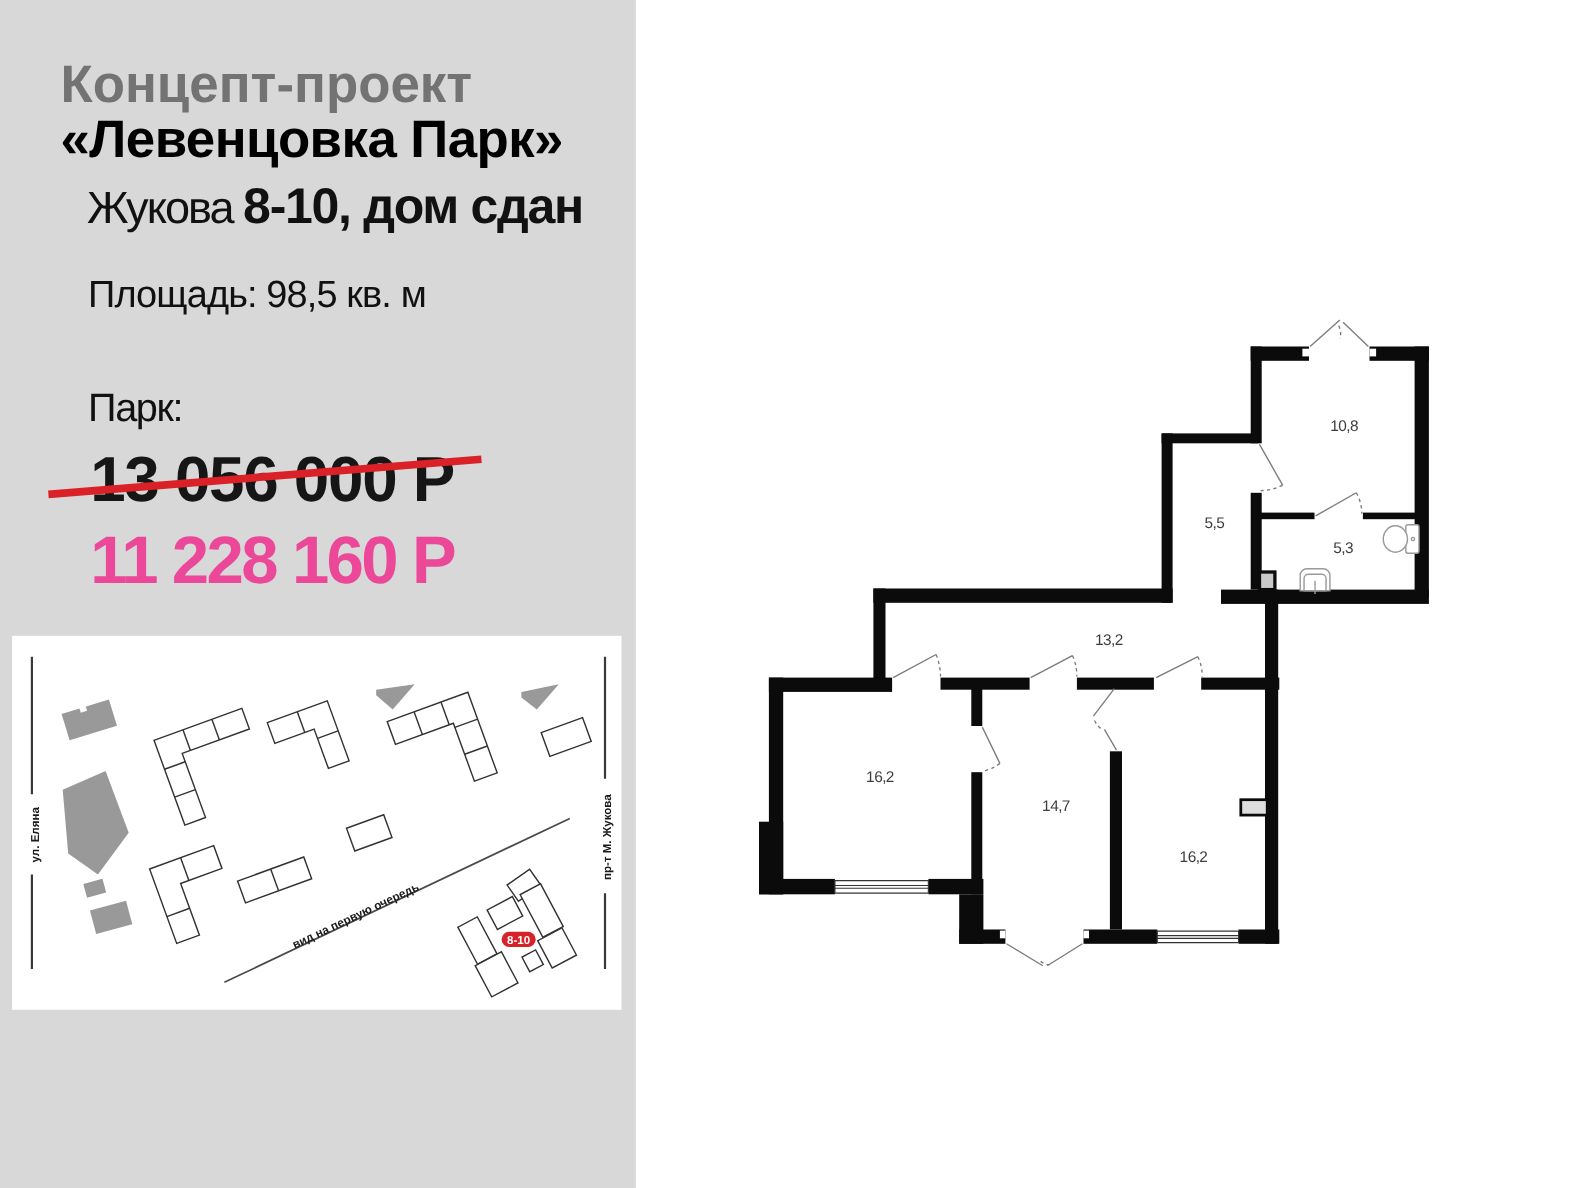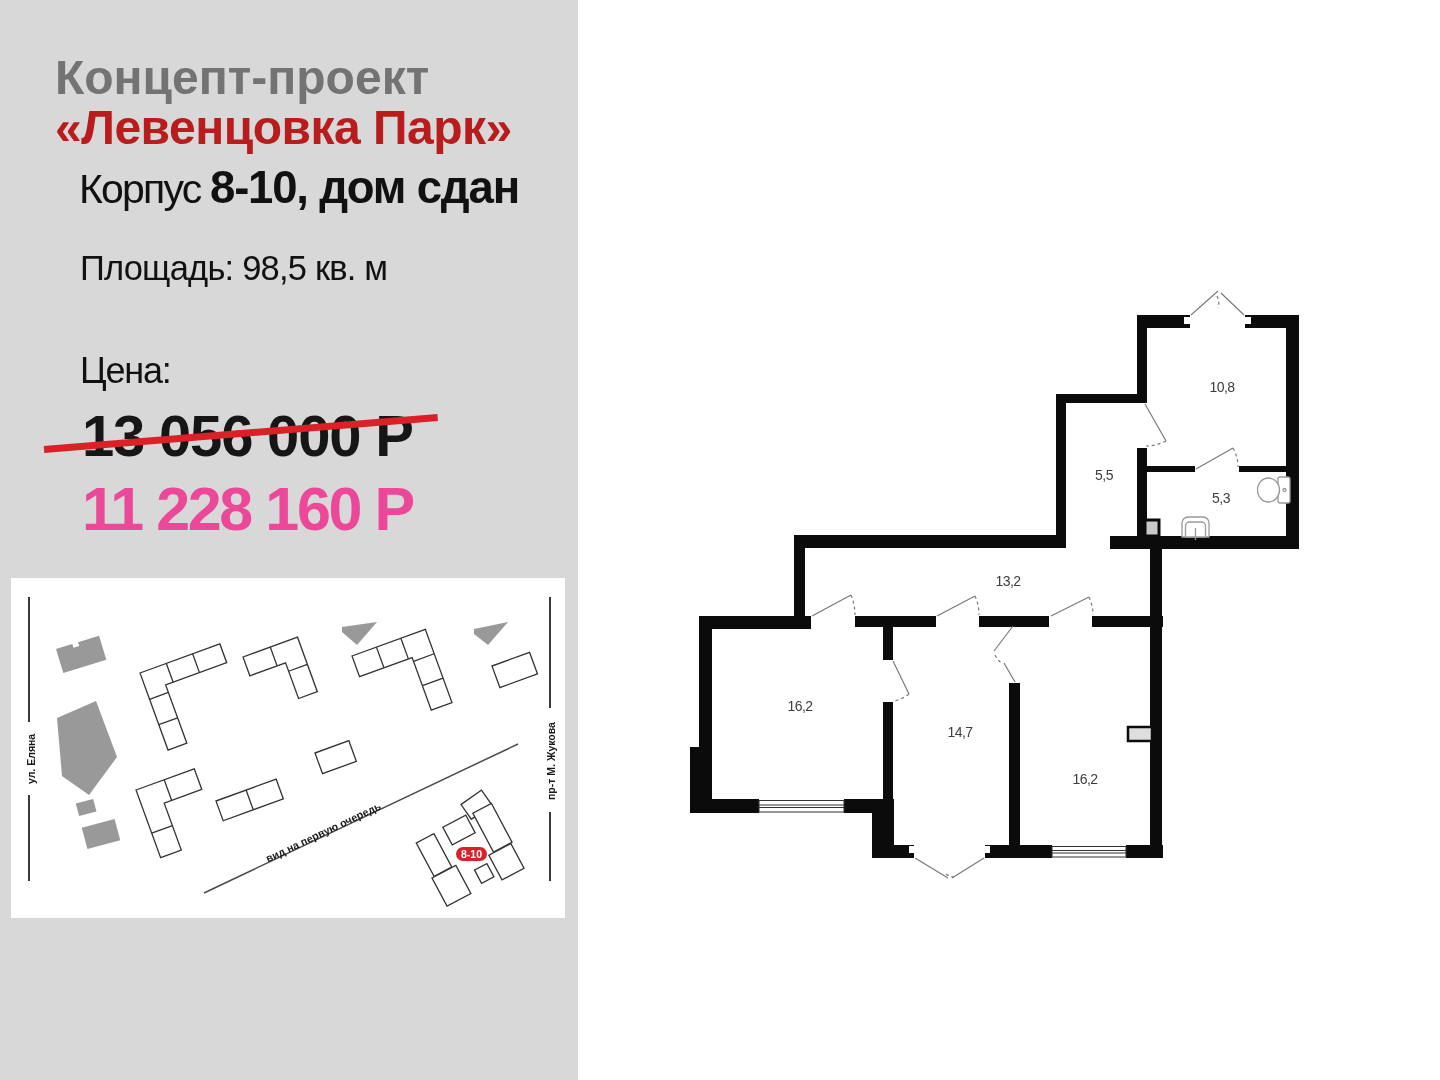--- a/index.html
+++ b/index.html
@@ -7,27 +7,27 @@
        font-family:"Liberation Sans", sans-serif;}
   .abs{position:absolute;}
 </style>
 </head>
 <body>
 
 <div class="abs" style="left:0;top:0;width:578px;height:1080px;background:#d8d8d8;"></div>
 
 <div class="abs" style="left:55px;top:50px;font-size:48px;font-weight:bold;color:#737373;">Концепт-проект</div>
 
-<div class="abs" style="left:55px;top:100px;font-size:48px;font-weight:bold;color:#b91c1c;letter-spacing:-0.5px;">«Левенцовка Парк»</div>
-
-<div class="abs" style="left:79px;top:162px;font-size:45.5px;font-weight:bold;color:#111;letter-spacing:-1.2px;"><span style="font-weight:normal;font-size:41px;letter-spacing:-1.8px;">Корпус </span>8-10, дом сдан</div>
+<div class="abs" style="left:55px;top:100px;font-size:48px;font-weight:bold;color:#000000;letter-spacing:-0.5px;">«Левенцовка Парк»</div>
+
+<div class="abs" style="left:79px;top:162px;font-size:45.5px;font-weight:bold;color:#111;letter-spacing:-1.2px;"><span style="font-weight:normal;font-size:41px;letter-spacing:-1.8px;">Жукова </span>8-10, дом сдан</div>
 
 <div class="abs" style="left:80px;top:249px;font-size:34.5px;font-weight:500;color:#111;letter-spacing:-0.8px;">Площадь: 98,5 кв. м</div>
 
-<div class="abs" style="left:80px;top:350px;font-size:36px;font-weight:500;color:#111;letter-spacing:-1.2px;">Цена:</div>
+<div class="abs" style="left:80px;top:350px;font-size:36px;font-weight:500;color:#111;letter-spacing:-1.2px;">Парк:</div>
 
 <div class="abs" style="left:82px;top:402px;font-size:58px;font-weight:bold;color:#161616;letter-spacing:-1.2px;">13 056 000 Р</div>
 
 <div class="abs" style="left:44px;top:446px;width:395px;height:7px;background:#da2128;transform:rotate(-4.65deg);transform-origin:left center;"></div>
 
 <div class="abs" style="left:82px;top:474px;font-size:61px;font-weight:bold;color:#ec4899;letter-spacing:-2.4px;">11 228 160 Р</div>
 
 <div class="abs" style="left:11px;top:578px;width:554px;height:340px;background:#ffffff;"></div>
 <svg class="abs" style="left:11px;top:578px;" width="554" height="340" viewBox="11 578 554 340">
 

